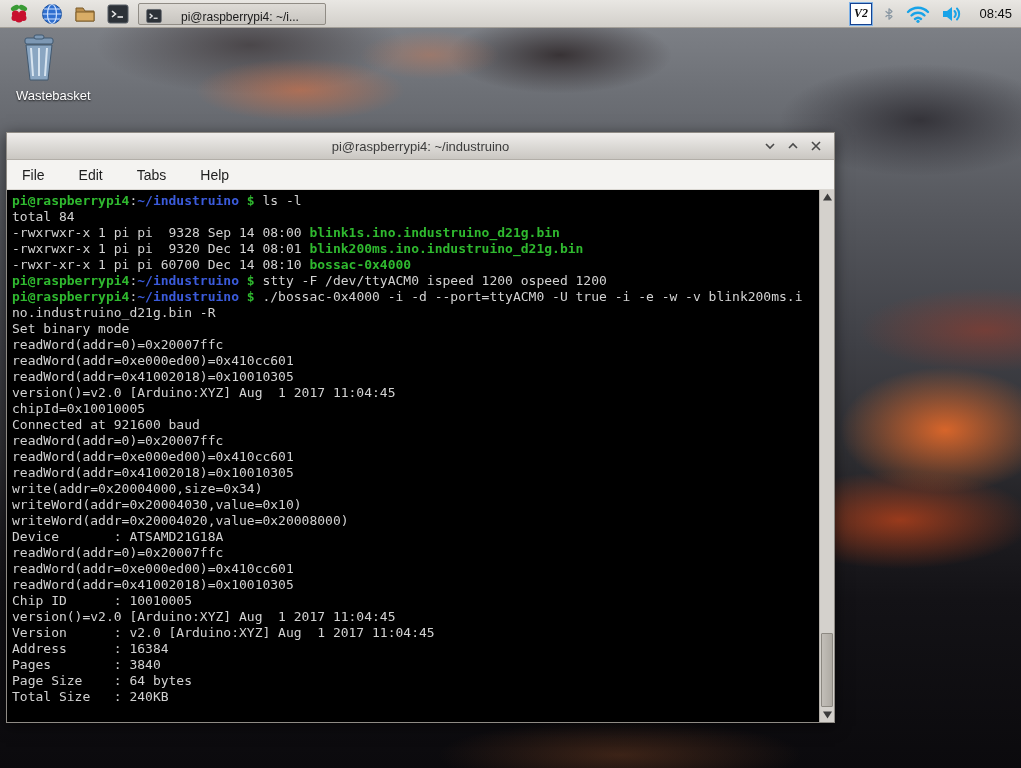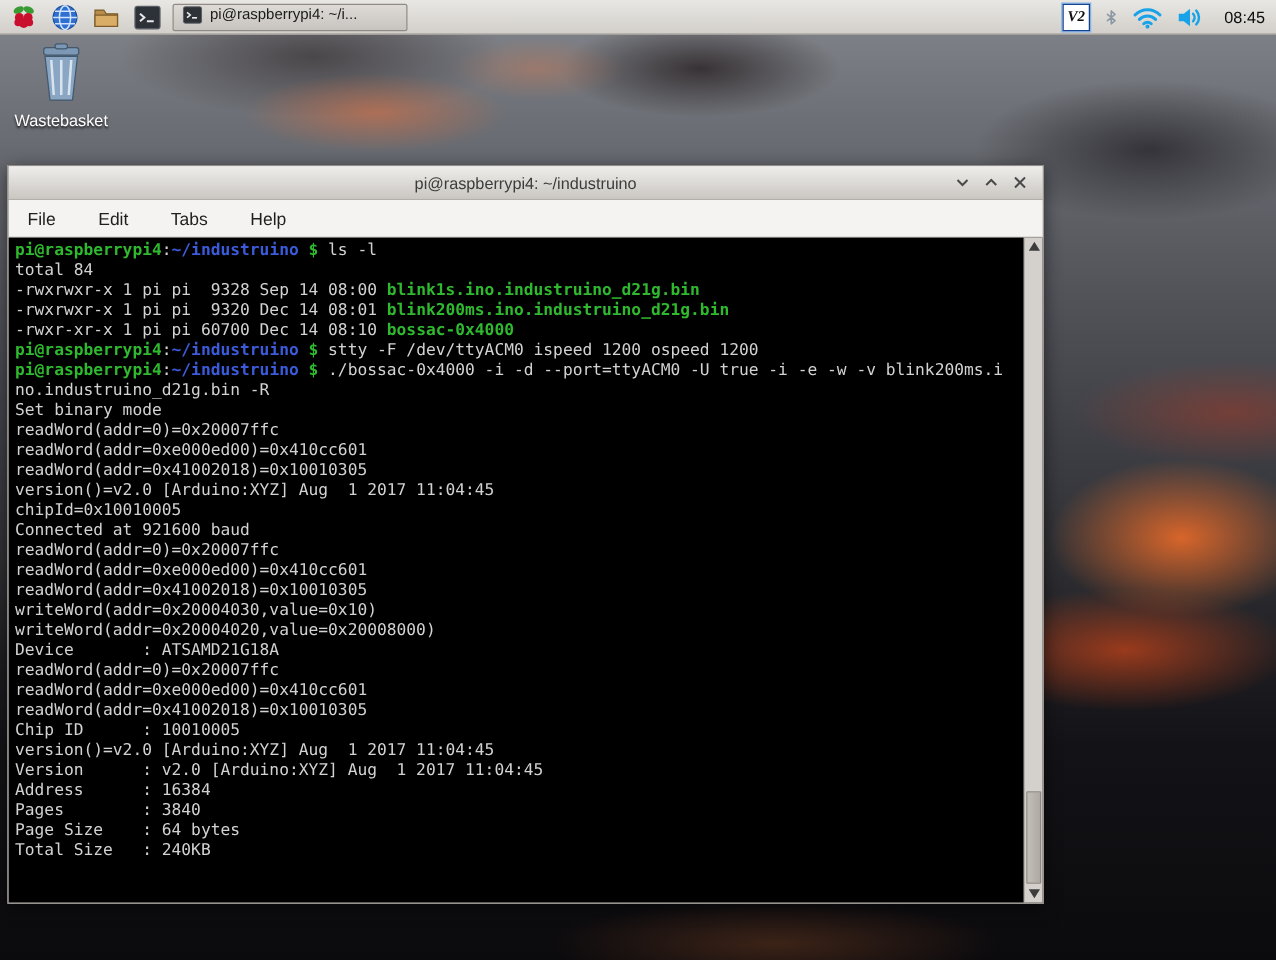--- a/index.html
+++ b/index.html
@@ -26,37 +26,37 @@
   
   .taskbar{
     position:absolute;top:0;left:0;right:0;height:28px;z-index:20;
     background:linear-gradient(var(--taskbar-top,#e9e7e3),var(--taskbar-bg,#d2cfca));
     border-bottom:1px solid #a39f98;
     display:flex;align-items:center;gap:7px;padding:0 6px;box-sizing:border-box;
   }
   .tb-icon{width:26px;height:24px;border:none;background:transparent;padding:0;
     display:flex;align-items:center;justify-content:center;cursor:pointer;}
   .task-button{
-    display:flex;align-items:flex-start;gap:6px;height:22px;width:188px;padding:0 7px;
+    display:flex;align-items:flex-end;gap:19px;height:22px;width:188px;padding:0 7px;
     background:linear-gradient(#dedbd6,#c7c4bf);border:1px solid #908c85;border-radius:2px;
     font-size:12px;color:#1a1a1a;overflow:hidden;white-space:nowrap;box-sizing:border-box;cursor:pointer;
   }
   .task-label{overflow:hidden;text-overflow:ellipsis;}
   .tb-spacer{flex:1;}
   .tray{display:flex;align-items:center;gap:11px;padding-right:3px;}
   .vnc{
     width:22px;height:22px;background:#fff;border:1px solid #15418f;
     box-shadow:0 0 0 1px #7fb2e6;box-sizing:border-box;
     display:flex;align-items:center;justify-content:center;
     font-family:"Liberation Serif",serif;font-weight:bold;font-style:italic;font-size:12px;color:#101010;cursor:pointer;text-align:center;
   }
   .clock{font-size:13px;color:#0d0d0d;min-width:38px;text-align:right;cursor:default;}
 
   
-  .wastebasket{position:absolute;left:4px;top:34px;width:90px;text-align:center;cursor:pointer;}
+  .wastebasket{position:absolute;left:16px;top:34px;width:90px;cursor:pointer;}
   .wb-label{font-size:13px;color:#fff;margin-top:2px;text-shadow:0 1px 2px rgba(0,0,0,.85);}
 
   
   .window{
     position:absolute;left:6px;top:132px;width:829px;height:591px;
     background:#e9e7e4;border:1px solid #8f8b85;box-shadow:0 3px 14px rgba(0,0,0,.55);
     display:flex;flex-direction:column;box-sizing:border-box;
   }
   .titlebar{
     height:26px;flex:0 0 26px;position:relative;
@@ -210,20 +210,21 @@
           <div class="term-line"><span class="seg-d">Set binary mode</span></div>
           <div class="term-line"><span class="seg-d">readWord(addr=0)=0x20007ffc</span></div>
           <div class="term-line"><span class="seg-d">readWord(addr=0xe000ed00)=0x410cc601</span></div>
           <div class="term-line"><span class="seg-d">readWord(addr=0x41002018)=0x10010305</span></div>
           <div class="term-line"><span class="seg-d">version()=v2.0 [Arduino:XYZ] Aug  1 2017 11:04:45</span></div>
           <div class="term-line"><span class="seg-d">chipId=0x10010005</span></div>
           <div class="term-line"><span class="seg-d">Connected at 921600 baud</span></div>
           <div class="term-line"><span class="seg-d">readWord(addr=0)=0x20007ffc</span></div>
           <div class="term-line"><span class="seg-d">readWord(addr=0xe000ed00)=0x410cc601</span></div>
           <div class="term-line"><span class="seg-d">readWord(addr=0x41002018)=0x10010305</span></div>
+          <div class="term-line"><span class="seg-d">write(addr=0x20004000,size=0x34)</span></div>
           <div class="term-line"><span class="seg-d">writeWord(addr=0x20004030,value=0x10)</span></div>
           <div class="term-line"><span class="seg-d">writeWord(addr=0x20004020,value=0x20008000)</span></div>
           <div class="term-line"><span class="seg-d">Device       : ATSAMD21G18A</span></div>
           <div class="term-line"><span class="seg-d">readWord(addr=0)=0x20007ffc</span></div>
           <div class="term-line"><span class="seg-d">readWord(addr=0xe000ed00)=0x410cc601</span></div>
           <div class="term-line"><span class="seg-d">readWord(addr=0x41002018)=0x10010305</span></div>
           <div class="term-line"><span class="seg-d">Chip ID      : 10010005</span></div>
           <div class="term-line"><span class="seg-d">version()=v2.0 [Arduino:XYZ] Aug  1 2017 11:04:45</span></div>
           <div class="term-line"><span class="seg-d">Version      : v2.0 [Arduino:XYZ] Aug  1 2017 11:04:45</span></div>
           <div class="term-line"><span class="seg-d">Address      : 16384</span></div>

